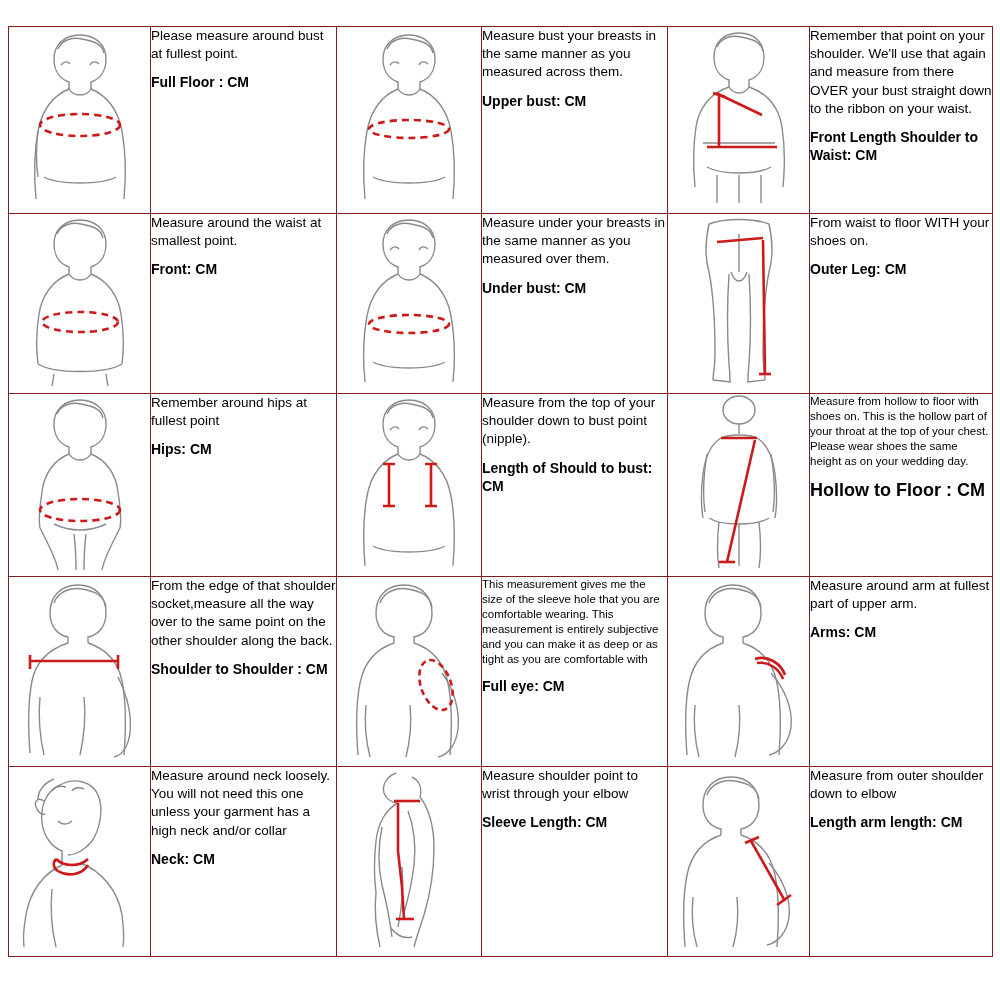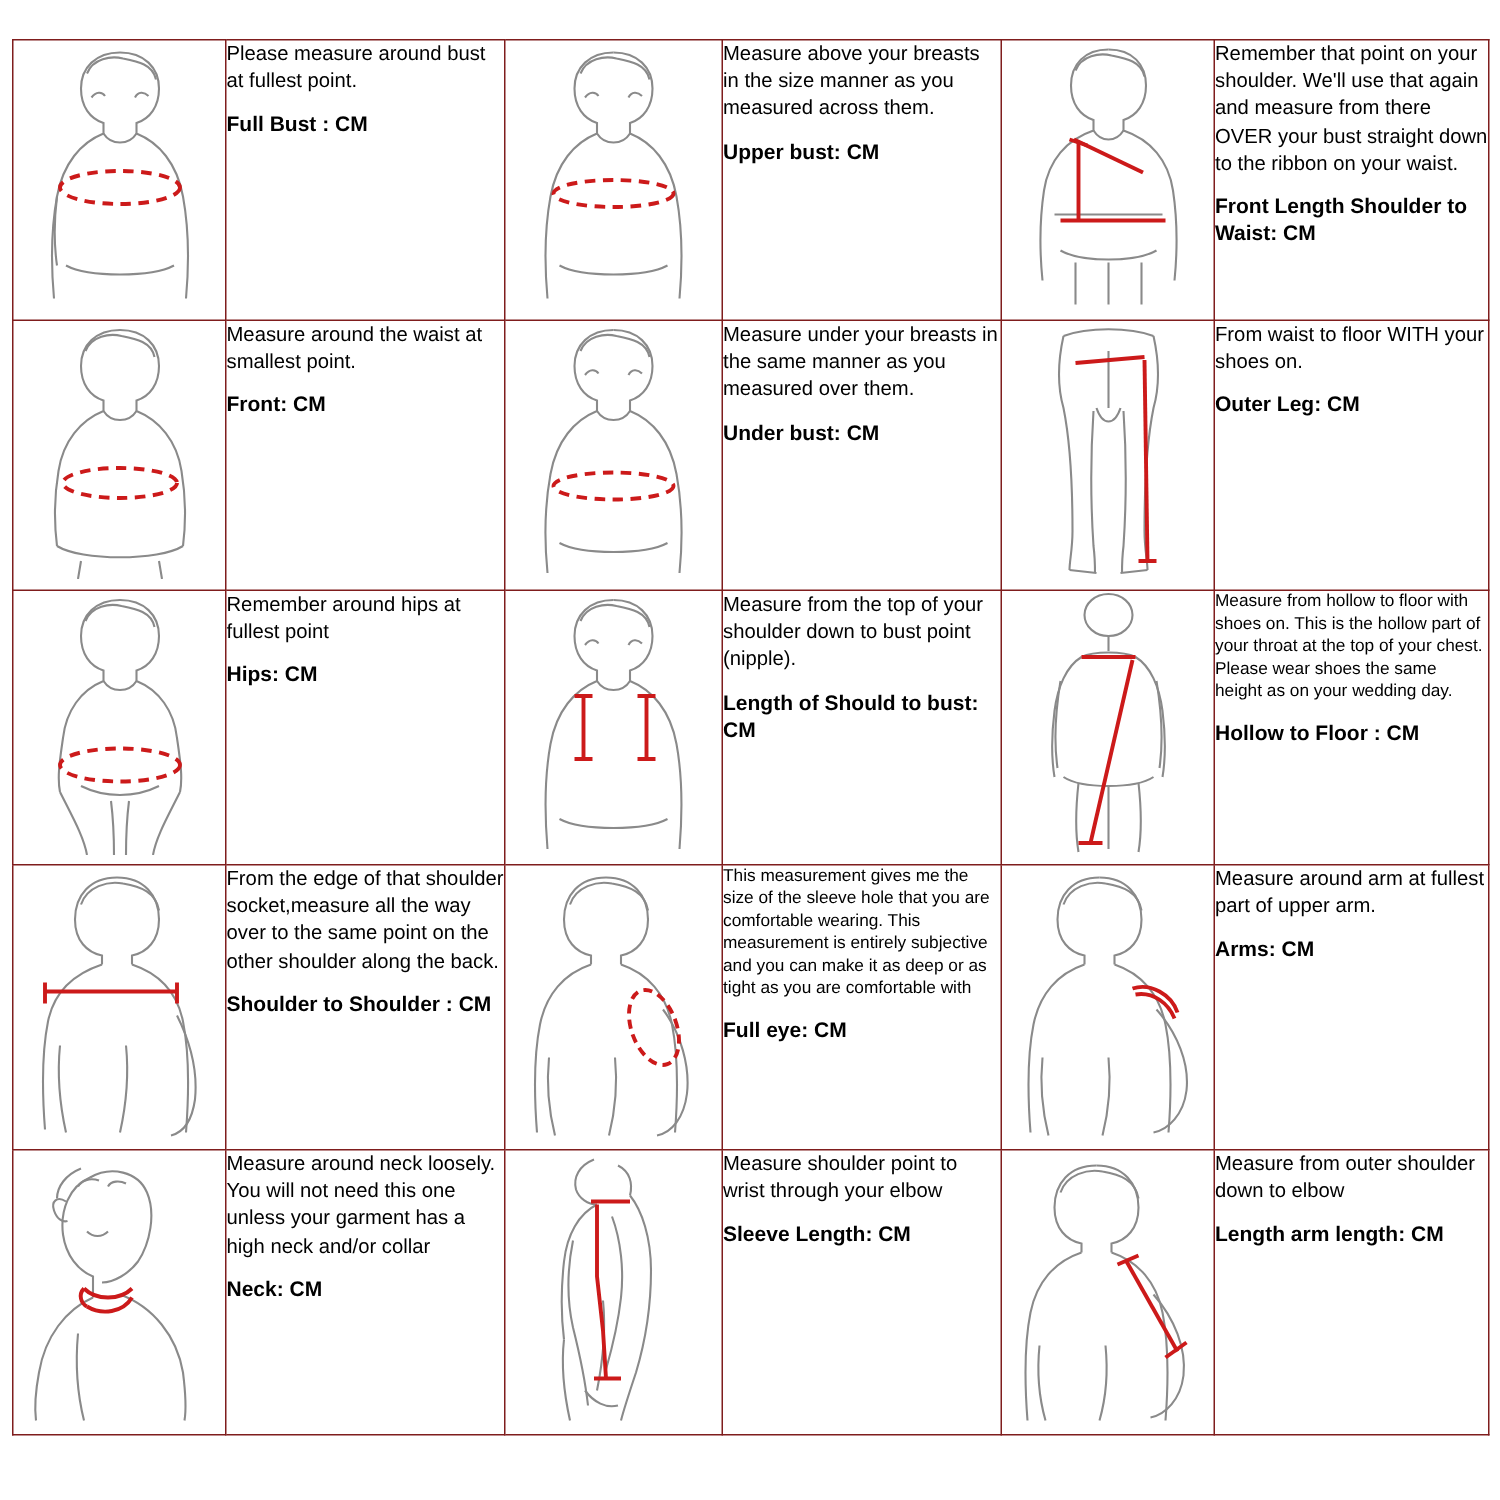--- a/index.html
+++ b/index.html
@@ -41,21 +41,21 @@
     line-height:1.35;
     margin:0 0 10px 0;
   }
   .p.small{ font-size:11.5px; line-height:1.3;}
   .lbl{
     font-size:14px;
     font-weight:bold;
     margin:0;
     line-height:1.3;
   }
-  .lbl.sm{ font-size:14px; }
+  .lbl.sm{ font-size:18px; }
   svg{ display:block; margin:0 auto; }
   
   col.c1{width:142px}
   col.c2{width:186px}
   col.c3{width:145px}
   col.c4{width:186px}
   col.c5{width:142px}
   col.c6{width:183px}
 </style>
 </head>
@@ -88,41 +88,41 @@
             <path d="M30 150 C45 158 87 158 102 150"></path>
             <path d="M24 104 C22 120 22 136 24 150"></path>
           </g>
           <g fill="none" stroke="#cc1a1a" stroke-width="2.6" stroke-dasharray="7 5">
             <ellipse cx="66" cy="98" rx="40" ry="11"></ellipse>
           </g>
         </svg>
       </td>
       <td class="txt">
         <p class="p">Please measure around bust at fullest point.</p>
-        <p class="lbl">Full Bust :   CM</p>
+        <p class="lbl">Full Floor :   CM</p>
       </td>
 
       <td class="fig">
         <svg width="135" height="178" viewBox="0 0 135 178">
           <g fill="none" stroke="#8a8a8a" stroke-width="1.4">
             <path d="M67 8 C51 8 41 18 41 32 C41 44 47 52 56 55 L56 62 C41 68 29 82 25 104 C21 126 21 150 23 172"></path>
             <path d="M67 8 C83 8 93 18 93 32 C93 44 87 52 78 55 L78 62 C93 68 105 82 109 104 C113 126 113 150 111 172"></path>
             <path d="M45 22 C49 12 61 10 69 12 C79 14 89 16 91 26"></path>
             <path d="M48 38 C51 34 55 34 57 37"></path>
             <path d="M77 38 C79 34 83 34 86 37"></path>
             <path d="M56 62 C61 70 73 70 78 62"></path>
             <path d="M31 150 C46 158 88 158 103 150"></path>
           </g>
           <g fill="none" stroke="#cc1a1a" stroke-width="2.6" stroke-dasharray="7 5">
             <ellipse cx="67" cy="102" rx="40" ry="9"></ellipse>
           </g>
         </svg>
       </td>
       <td class="txt">
-        <p class="p">Measure above your breasts in the size manner as you measured across them.</p>
+        <p class="p">Measure bust your breasts in the same manner as you measured across them.</p>
         <p class="lbl">Upper bust:  CM</p>
       </td>
 
       <td class="fig">
         <svg width="132" height="178" viewBox="0 0 132 178">
           <g fill="none" stroke="#8a8a8a" stroke-width="1.4">
             <path d="M66 6 C50 6 41 16 41 30 C41 42 47 50 56 53 L56 60 C38 66 26 80 23 100 C20 120 20 140 22 160"></path>
             <path d="M66 6 C82 6 91 16 91 30 C91 42 85 50 76 53 L76 60 C94 66 106 80 109 100 C112 120 112 140 110 160"></path>
             <path d="M44 20 C48 10 60 8 68 10 C78 12 88 14 90 24"></path>
             <path d="M56 60 C61 68 71 68 76 60"></path>

